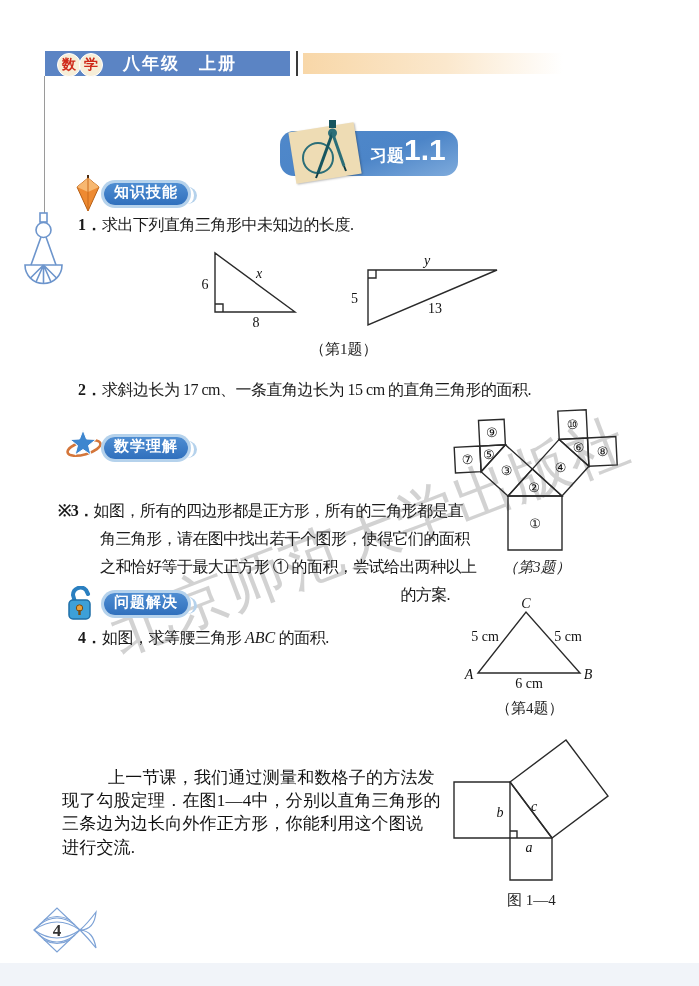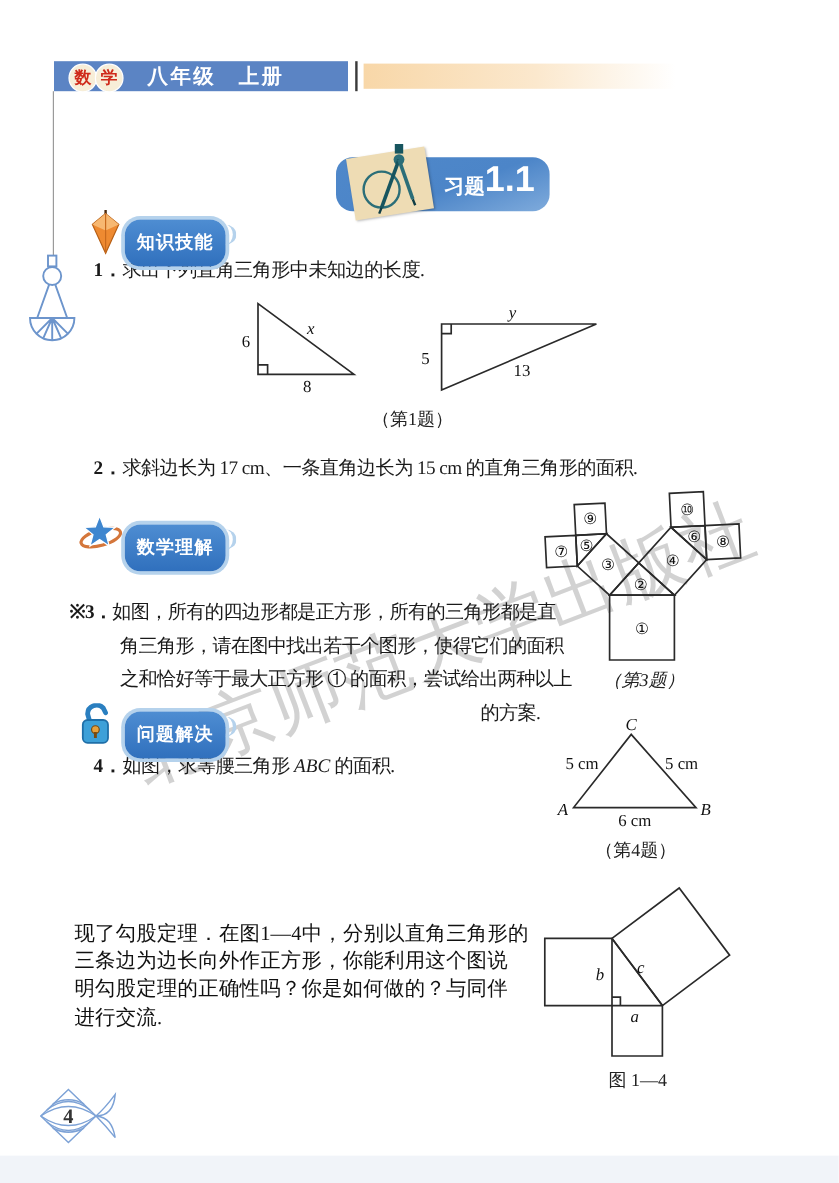--- a/index.html
+++ b/index.html
@@ -26,26 +26,26 @@
     background:linear-gradient(160deg,#4f88ca 0%,#4c85c8 55%,#7fabdc 100%);z-index:4;margin-top:14px;}
   .banner-note{position:absolute;left:12px;top:-4px;width:66px;height:52px;background:#eedcb4;
     transform:rotate(-9deg);box-shadow:1px 1px 2px rgba(0,0,0,0.25);}
   .banner-compass{position:absolute;left:14px;top:-13px;z-index:5;}
   .banner-label{position:absolute;left:90px;top:13px;color:#fff;font-weight:bold;font-size:17px;
     font-family:"Liberation Sans",sans-serif;}
   .banner-number{position:absolute;left:124px;top:2px;color:#fff;font-weight:bold;font-size:30px;
     font-family:"Liberation Sans",sans-serif;}
 
   
-  .pill{position:absolute;width:84px;height:39px;border-radius:13px;z-index:3;
+  .pill{position:absolute;width:84px;height:22px;border-radius:13px;z-index:3;
     background:linear-gradient(#4e8dd2,#3070bd);
     box-shadow:0 0 0 3px #b5d2ec;
     color:#fff;font-weight:bold;font-size:15px;letter-spacing:1px;
     font-family:"Liberation Sans",sans-serif;
-    display:flex;align-items:center;justify-content:center;}
+    display:flex;justify-content:center;}
   .pill::after{content:"";position:absolute;right:-9px;top:4px;width:8px;height:17px;
     border-right:3px solid #b5d2ec;border-radius:0 10px 10px 0 / 0 9px 9px 0;}
   .badge-icon{position:absolute;z-index:3;}
 
   
   .prob{position:absolute;font-size:16px;letter-spacing:-0.5px;color:#1a1a1a;z-index:2;white-space:nowrap;}
   .prob .pnum{font-weight:bold;font-family:"Liberation Serif",serif;letter-spacing:0;}
   .p3block{position:absolute;left:58px;top:478px;width:392px;z-index:2;margin-top:19px;}
   .p3line{font-size:16px;letter-spacing:-0.6px;color:#1a1a1a;line-height:28px;white-space:nowrap;}
   .p3line.cont{padding-left:42px;text-align:right;}
@@ -207,23 +207,23 @@
     <text class="figtext figvar" x="71" y="10" text-anchor="middle">C</text>
     <text class="figtext figvar" x="14" y="81" text-anchor="middle">A</text>
     <text class="figtext figvar" x="133" y="81" text-anchor="middle">B</text>
     <text class="figtext" x="30" y="43" text-anchor="middle">5 cm</text>
     <text class="figtext" x="113" y="43" text-anchor="middle">5 cm</text>
     <text class="figtext" x="74" y="90" text-anchor="middle">6 cm</text>
   </svg>
   <div class="caption" style="left:496px;top:699px;">（第4题）</div>
 
   <div class="closing">
+    <div class="indent">上一节课，我们通过测量和数格子的方法发</div>
     <div>现了勾股定理．在图1—4中，分别以直角三角形的</div>
     <div>三条边为边长向外作正方形，你能利用这个图说</div>
-    <div>明勾股定理的正确性吗？你是如何做的？与同伴</div>
     <div>进行交流.</div>
   </div>
 
   <svg class="fig" style="left:445px;top:735px;" width="175" height="150" viewBox="0 0 175 150">
     <polygon class="figline" points="9,47 65,47 65,103 9,103"></polygon>
     <polygon class="figline" points="65,103 107,103 107,145 65,145"></polygon>
     <polygon class="figline" points="65,47 121,5 163,61 107,103"></polygon>
     <line class="figline" x1="65" y1="47" x2="107" y2="103"></line>
     <path class="figline" d="M 65 96 L 72 96 L 72 103" stroke-width="1.1"></path>
     <text class="figtext figvar" x="55" y="82" text-anchor="middle">b</text>

